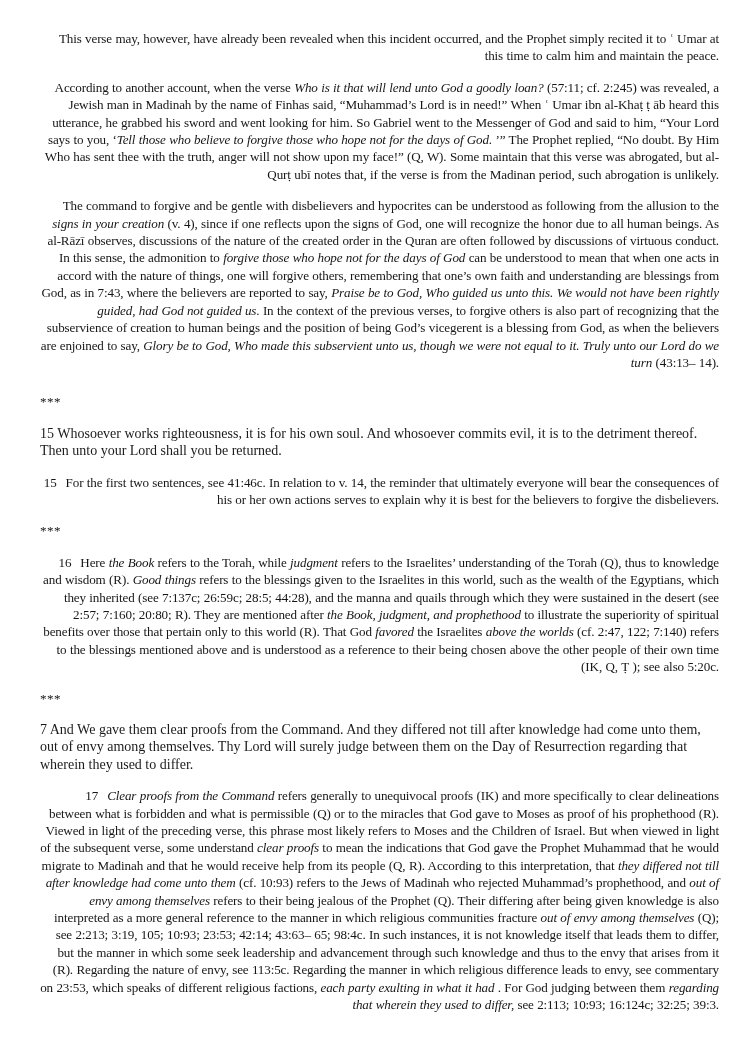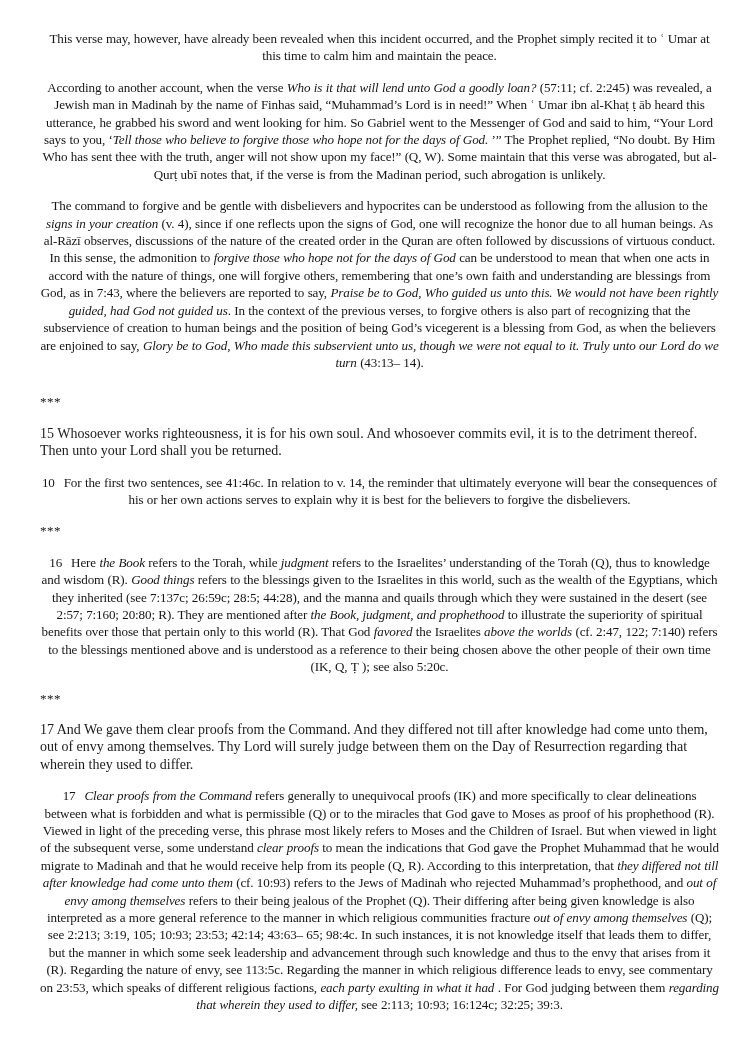--- a/index.html
+++ b/index.html
@@ -18,21 +18,21 @@
     position: relative;
     width: 749px;
     height: 1061px;
     background: #ffffff;
     box-sizing: border-box;
     padding: 30px 30px 0 40px;
   }
   .block {
     font-size: 13.1px;
     line-height: 17.4px;
-    text-align: center;
+    text-align: right;
     margin: 0 0 14px 0;
     color: #161616;
     letter-spacing: -0.01em;
     word-spacing: 0.02em;
   }
   
   .verse {
     font-size: 14px;
     line-height: 17.4px;
     margin: 0 0 14px 0;
@@ -64,26 +64,26 @@
   <p class="block"><span>According to another account, when the verse </span><i>Who is it that will lend unto God a goodly loan?</i><span> (57:11; cf. 2:245) was revealed, a Jewish man in Madinah by the name of Finhas said, “Muhammad’s Lord is in need!” When ʿ Umar ibn al-Khaṭ ṭ āb heard this utterance, he grabbed his sword and went looking for him. So Gabriel went to the Messenger of God and said to him, “Your Lord says to you, ‘</span><i>Tell those who believe to forgive those who hope not for the days of God.</i><span> ’” The Prophet replied, “No doubt. By Him Who has sent thee with the truth, anger will not show upon my face!” (Q, W). Some maintain that this verse was abrogated, but al-Qurṭ ubī notes that, if the verse is from the Madinan period, such abrogation is unlikely.</span></p>
 
   <p class="block"><span>The command to forgive and be gentle with disbelievers and hypocrites can be understood as following from the allusion to the </span><i>signs in your creation</i><span> (v. 4), since if one reflects upon the signs of God, one will recognize the honor due to all human beings. As al-Rāzī observes, discussions of the nature of the created order in the Quran are often followed by discussions of virtuous conduct. In this sense, the admonition to </span><i>forgive those who hope not for the days of God</i><span> can be understood to mean that when one acts in accord with the nature of things, one will forgive others, remembering that one’s own faith and understanding are blessings from God, as in 7:43, where the believers are reported to say, </span><i>Praise be to God, Who guided us unto this. We would not have been rightly guided, had God not guided us</i><span>. In the context of the previous verses, to forgive others is also part of recognizing that the subservience of creation to human beings and the position of being God’s vicegerent is a blessing from God, as when the believers are enjoined to say, </span><i>Glory be to God, Who made this subservient unto us, though we were not equal to it. Truly unto our Lord do we turn</i><span> (43:13– 14).</span></p>
 
   <div class="spacer-lg"></div>
 
   <p class="sep">***</p>
 
   <p class="verse">15 Whosoever works righteousness, it is for his own soul. And whosoever commits evil, it is to the detriment thereof. Then unto your Lord shall you be returned.</p>
 
-  <p class="block commentary"><span class="num">10</span><span>For the first two sentences, see 41:46c. In relation to v. 14, the reminder that ultimately everyone will bear the consequences of his or her own actions serves to explain why it is best for the believers to forgive the disbelievers.</span></p>
+  <p class="block commentary"><span class="num">15</span><span>For the first two sentences, see 41:46c. In relation to v. 14, the reminder that ultimately everyone will bear the consequences of his or her own actions serves to explain why it is best for the believers to forgive the disbelievers.</span></p>
 
   <p class="sep">***</p>
 
 
   <p class="block commentary"><span class="num">16</span><span>Here </span><i>the Book</i><span> refers to the Torah, while </span><i>judgment</i><span> refers to the Israelites’ understanding of the Torah (Q), thus to knowledge and wisdom (R). </span><i>Good things</i><span> refers to the blessings given to the Israelites in this world, such as the wealth of the Egyptians, which they inherited (see 7:137c; 26:59c; 28:5; 44:28), and the manna and quails through which they were sustained in the desert (see 2:57; 7:160; 20:80; R). They are mentioned after </span><i>the Book, judgment, and prophethood</i><span> to illustrate the superiority of spiritual benefits over those that pertain only to this world (R). That God </span><i>favored</i><span> the Israelites </span><i>above the worlds</i><span> (cf. 2:47, 122; 7:140) refers to the blessings mentioned above and is understood as a reference to their being chosen above the other people of their own time (IK, Q, Ṭ ); see also 5:20c.</span></p>
 
   <p class="sep">***</p>
 
-  <p class="verse">17 And We gave them clear proofs from the Command. And they differed not till after knowledge had come unto them, out of envy among themselves. Thy Lord will surely judge between them on the Day of Resurrection regarding that wherein they used to differ.</p>
+  <p class="verse">7 And We gave them clear proofs from the Command. And they differed not till after knowledge had come unto them, out of envy among themselves. Thy Lord will surely judge between them on the Day of Resurrection regarding that wherein they used to differ.</p>
 
   <p class="block commentary"><span class="num">17</span><i>Clear proofs from the Command</i><span> refers generally to unequivocal proofs (IK) and more specifically to clear delineations between what is forbidden and what is permissible (Q) or to the miracles that God gave to Moses as proof of his prophethood (R). Viewed in light of the preceding verse, this phrase most likely refers to Moses and the Children of Israel. But when viewed in light of the subsequent verse, some understand </span><i>clear proofs</i><span> to mean the indications that God gave the Prophet Muhammad that he would migrate to Madinah and that he would receive help from its people (Q, R). According to this interpretation, that </span><i>they differed not till after knowledge had come unto them</i><span> (cf. 10:93) refers to the Jews of Madinah who rejected Muhammad’s prophethood, and </span><i>out of envy among themselves</i><span> refers to their being jealous of the Prophet (Q). Their differing after being given knowledge is also interpreted as a more general reference to the manner in which religious communities fracture </span><i>out of envy among themselves</i><span> (Q); see 2:213; 3:19, 105; 10:93; 23:53; 42:14; 43:63– 65; 98:4c. In such instances, it is not knowledge itself that leads them to differ, but the manner in which some seek leadership and advancement through such knowledge and thus to the envy that arises from it (R). Regarding the nature of envy, see 113:5c. Regarding the manner in which religious difference leads to envy, see commentary on 23:53, which speaks of different religious factions, </span><i>each party exulting in what it had</i><span> . For God judging between them </span><i>regarding that wherein they used to differ,</i><span> see 2:113; 10:93; 16:124c; 32:25; 39:3.</span></p>
 
 </div>
 
 </body></html>

